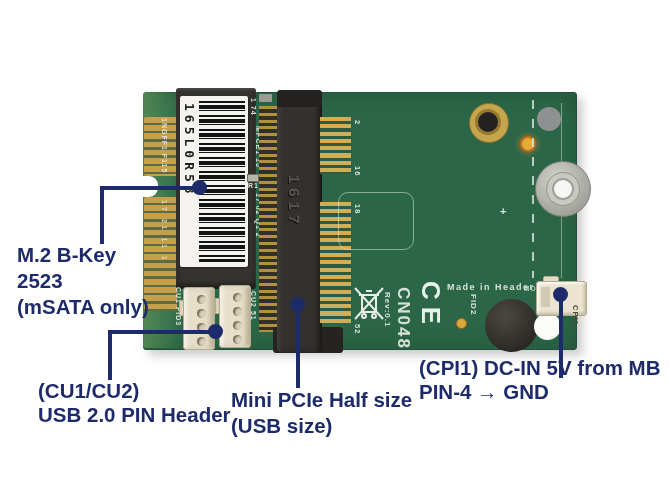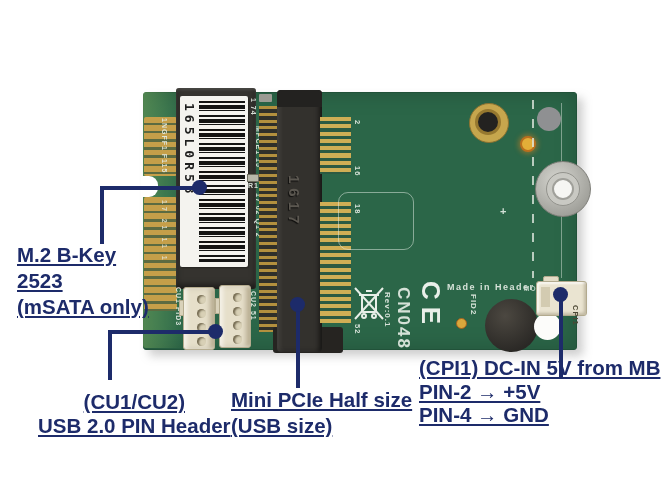--- a/index.html
+++ b/index.html
@@ -9,21 +9,21 @@
     --gold:#c09a45;
     --connector-black:#33312d;
     --label-white:#f4f3ef;
   }
   html,body{margin:0;padding:0;background:#fff;}
   .stage{position:relative;width:670px;height:503px;background:#fff;overflow:hidden;
          font-family:"Liberation Sans",sans-serif;}
   .abs{position:absolute;}
   .vtext{writing-mode:vertical-rl;}
   .silk{color:#e4ecE4;font:700 7.5px/1.15 "Liberation Sans",sans-serif;letter-spacing:1px;opacity:.92;white-space:nowrap;}
-  .callout{position:absolute;color:var(--annotation-navy);font:700 20.5px/26px "Liberation Sans",sans-serif;white-space:nowrap;z-index:12;text-decoration:underline;}
+  .callout{position:absolute;color:var(--annotation-navy);font:700 20.5px/26px "Liberation Sans",sans-serif;white-space:nowrap;z-index:12;}
   .nline{position:absolute;background:var(--annotation-navy);z-index:11;}
   .ndot{position:absolute;width:15px;height:15px;border-radius:50%;background:var(--annotation-navy);z-index:11;}
   .hpin{position:absolute;width:9px;height:9px;border-radius:50%;background:#d8d0b6;
         box-shadow:inset 2px 1px 2px rgba(90,80,55,.8);}
 </style>
 </head>
 <body>
 
 <div class="stage">
 
@@ -150,29 +150,28 @@
 
   <div class="nline" style="left:559px;top:294px;width:4px;height:84px;"></div>
   <div class="ndot" style="left:553px;top:287px;"></div>
 
   <div class="callout" style="left:17px;top:242px;line-height:26px;">
     <div>M.2 B-Key</div>
     <div>2523</div>
     <div>(mSATA only)</div>
   </div>
 
-  <div class="callout" style="left:38px;top:390px;line-height:23.5px;text-align:center;">
+  <div class="callout" style="left:38px;top:379px;line-height:23.5px;">
     <div>(CU1/CU2)</div>
     <div>USB 2.0 PIN Header</div>
   </div>
 
   <div class="callout" style="left:231px;top:387px;line-height:26px;">
     <div>Mini PCIe Half size</div>
     <div>(USB size)</div>
   </div>
 
   <div class="callout" style="left:419px;top:356px;line-height:23.5px;">
     <div>(CPI1) DC-IN 5V from MB</div>
-    <div>PIN-2 → +5V</div>
     <div>PIN-4 → GND</div>
   </div>
 
 </div>
 
 </body></html>

